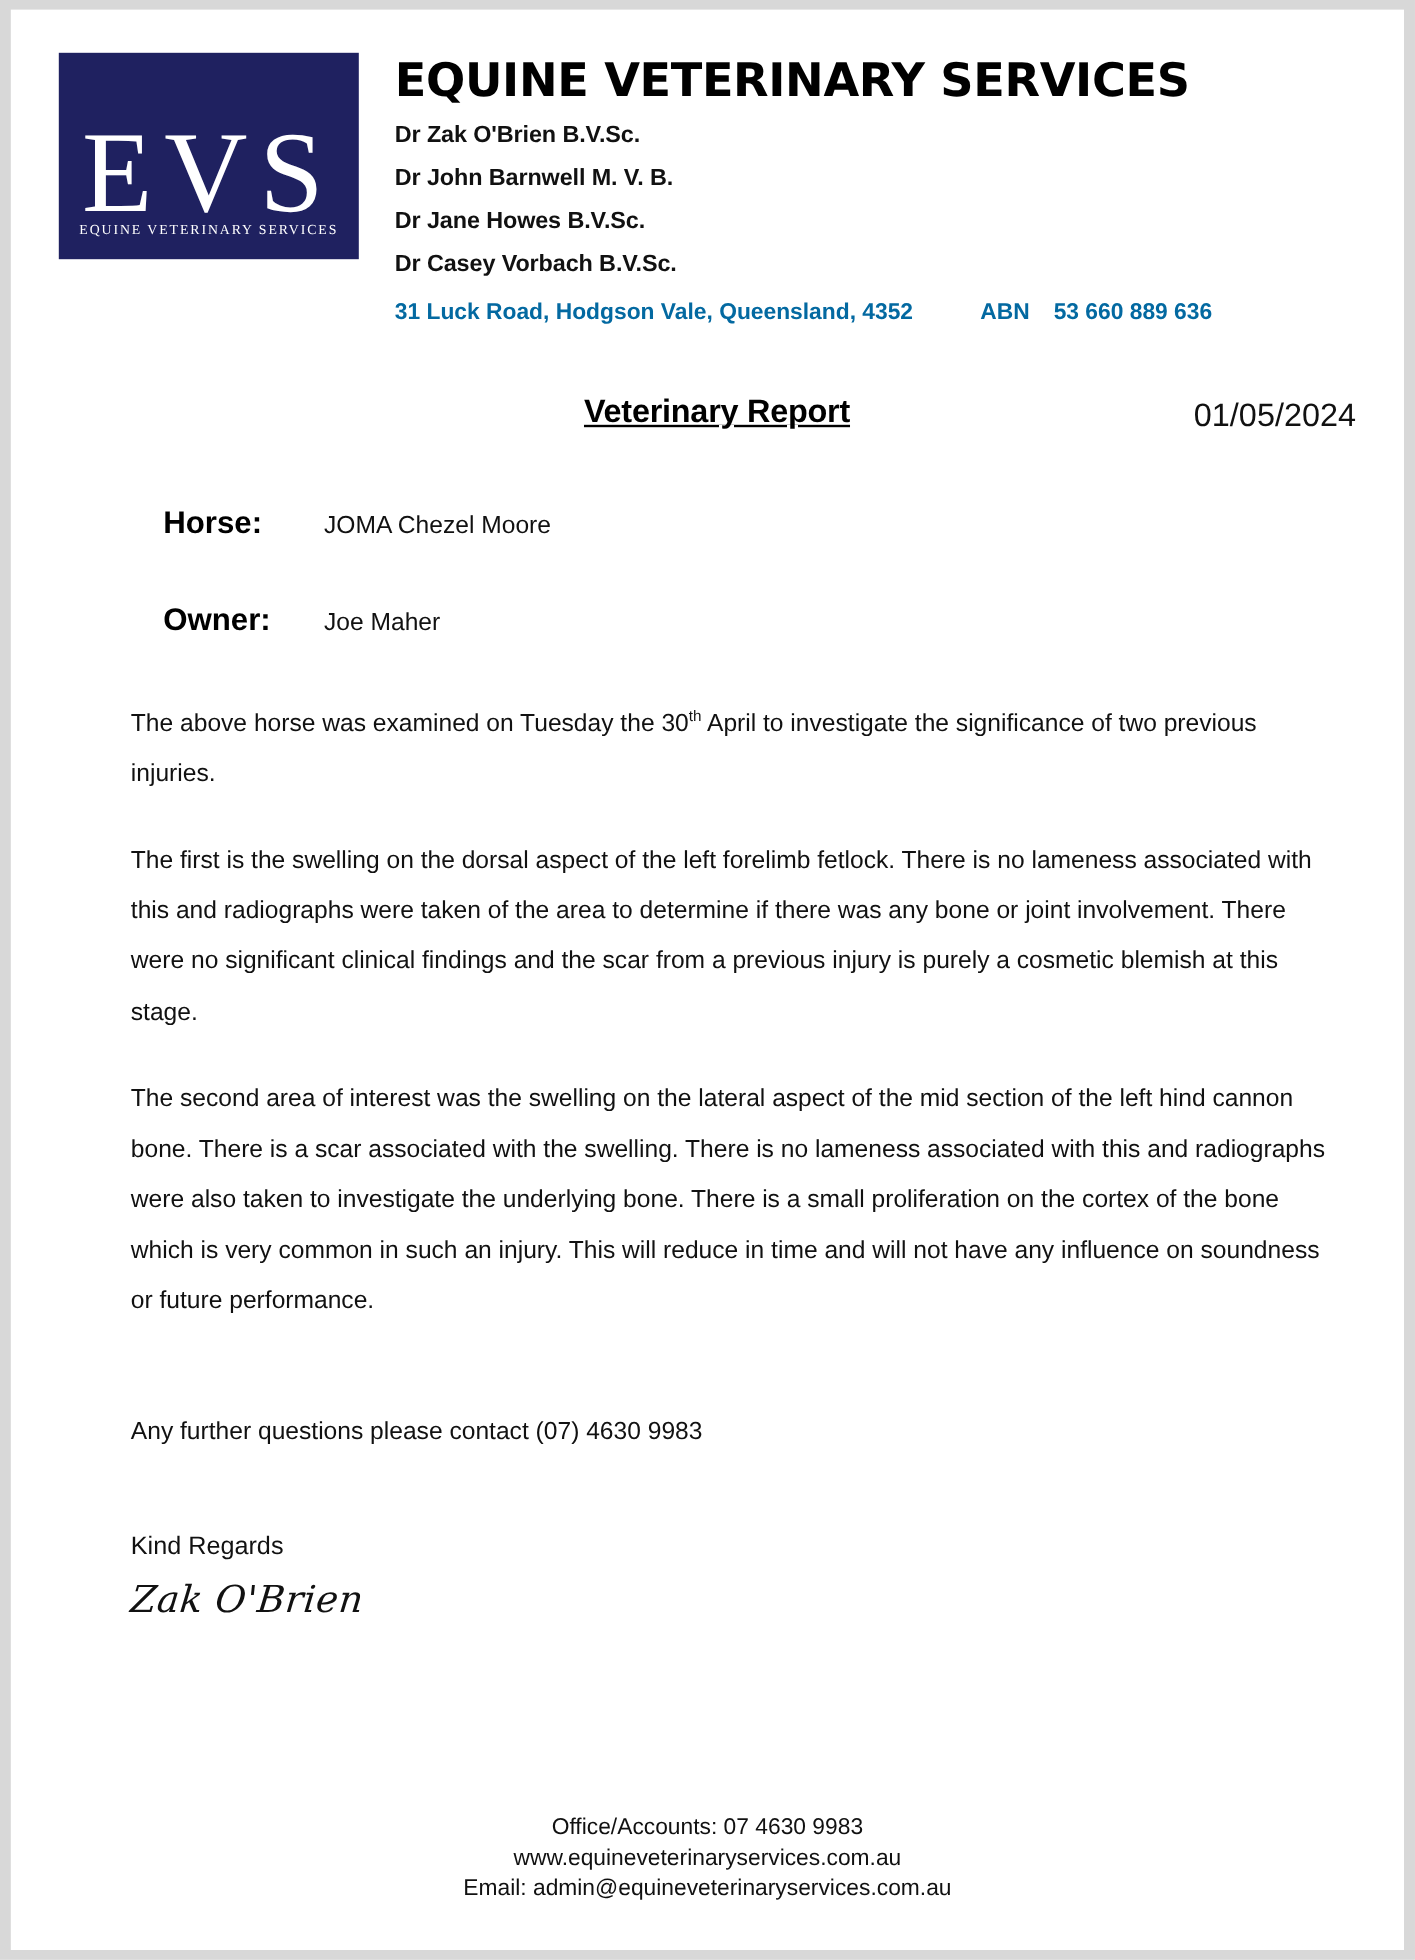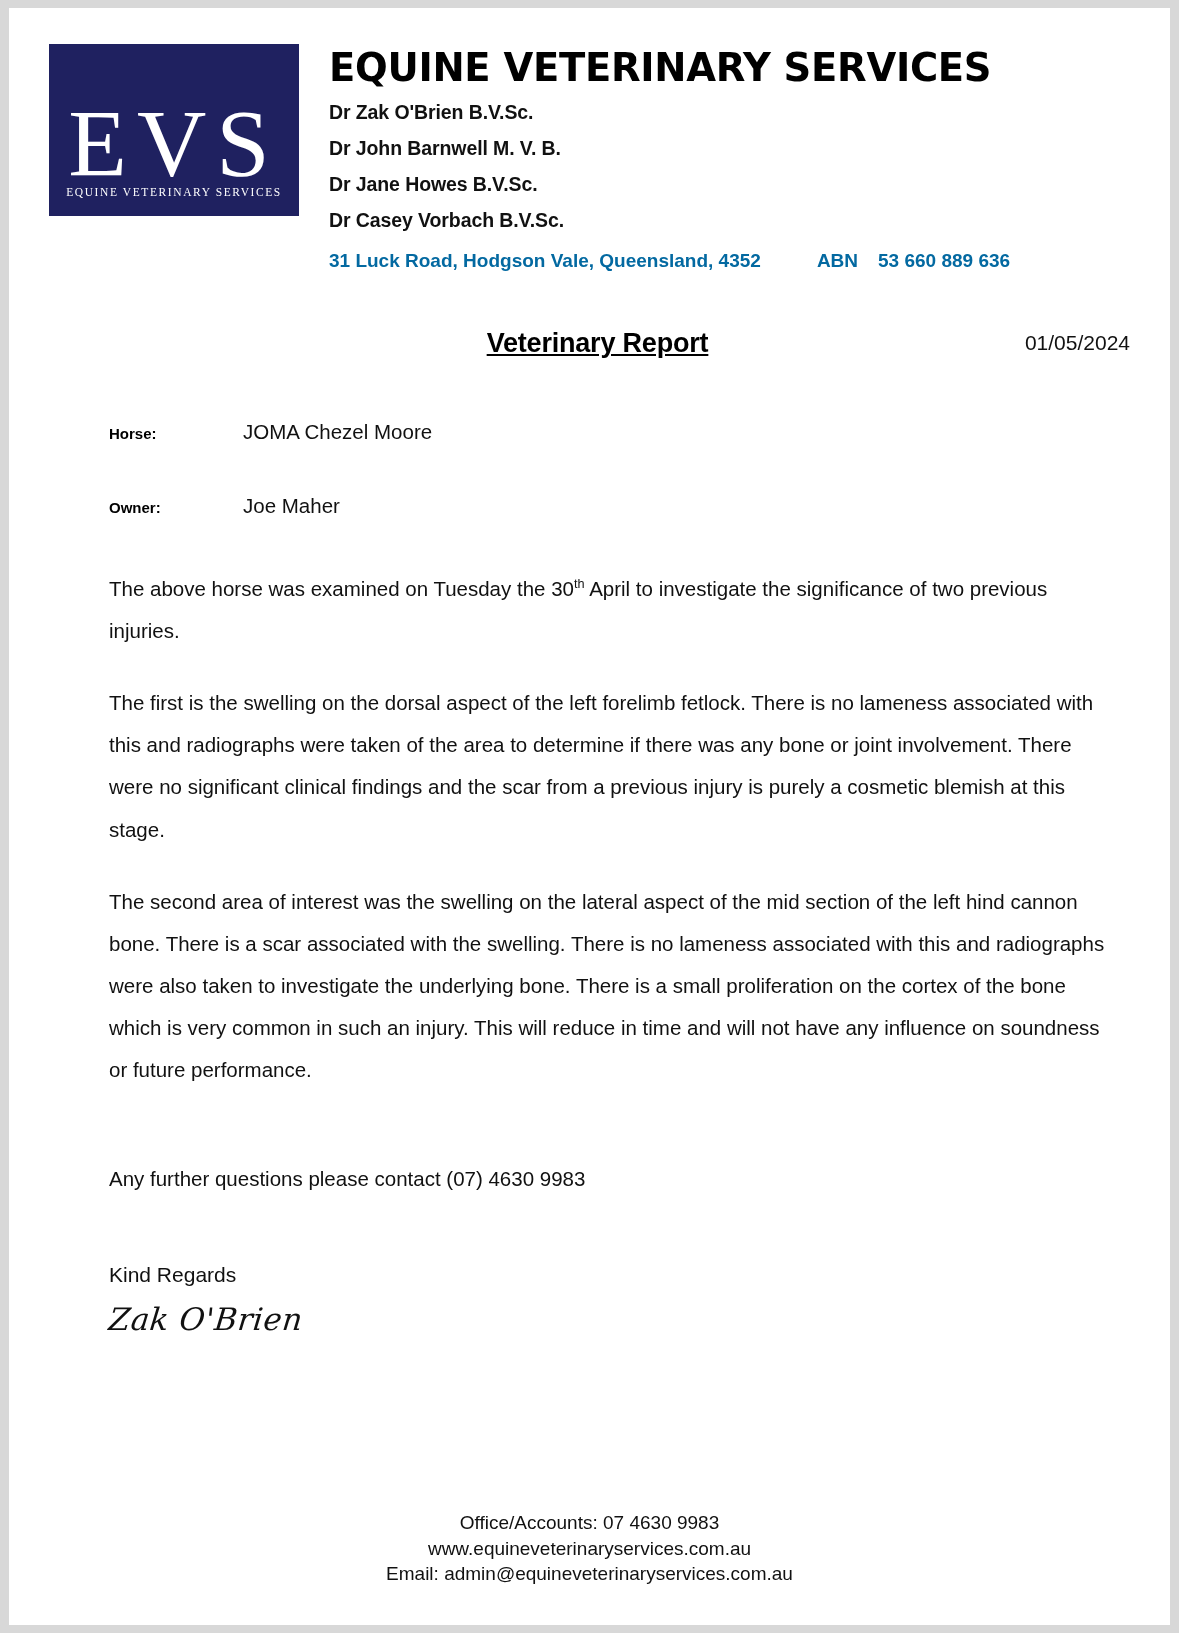--- a/index.html
+++ b/index.html
@@ -109,40 +109,41 @@
     font-size: 27px;
     font-weight: bold;
     text-decoration: underline;
     color: #000;
     letter-spacing: -0.2px;
   }
   .doc-date {
     position: absolute;
     right: 40px;
     top: 3px;
-    font-size: 21px;
+    font-size: 27px;
     color: #111;
     text-align: right;
   }
 
   
   .fields {
     margin-top: 52px;
     padding-left: 100px;
   }
   .field-row {
     display: flex;
     align-items: baseline;
     margin-bottom: 50px;
   }
   .field-label {
     width: 134px;
-    font-size: 15px;
+    font-size: 26px;
     font-weight: bold;
     color: #000;
+    margin-left: 27px;
   }
   .field-value {
     font-size: 20.5px;
     color: #111;
   }
 
   
   .body {
     padding: 0 56px 0 100px;
     margin-top: 24px;

